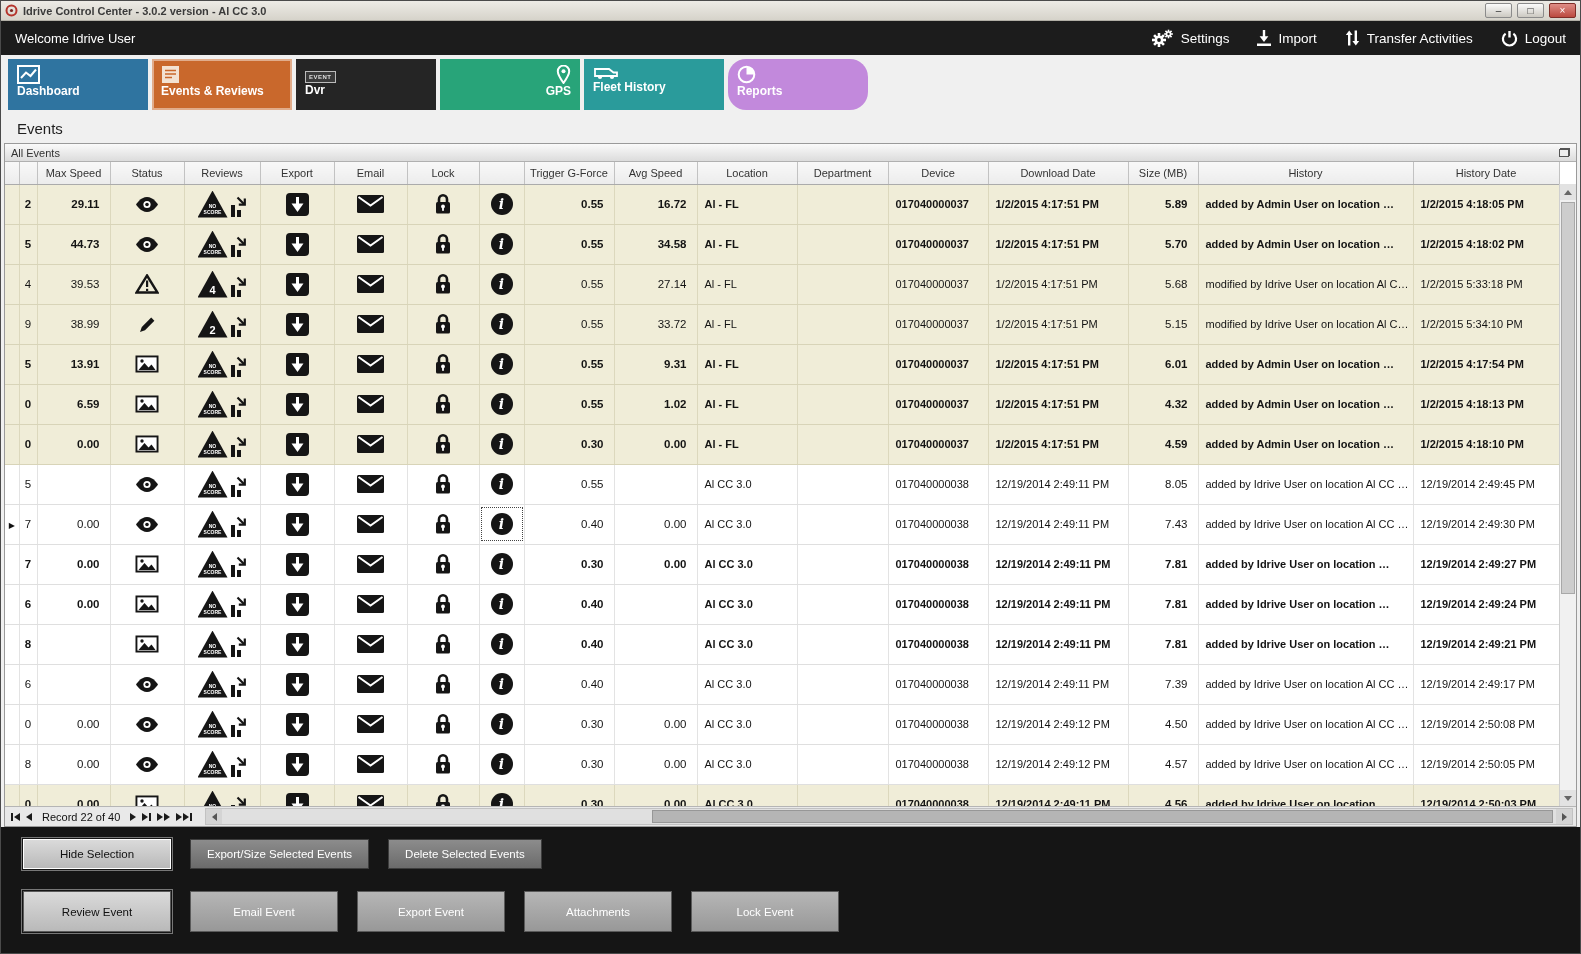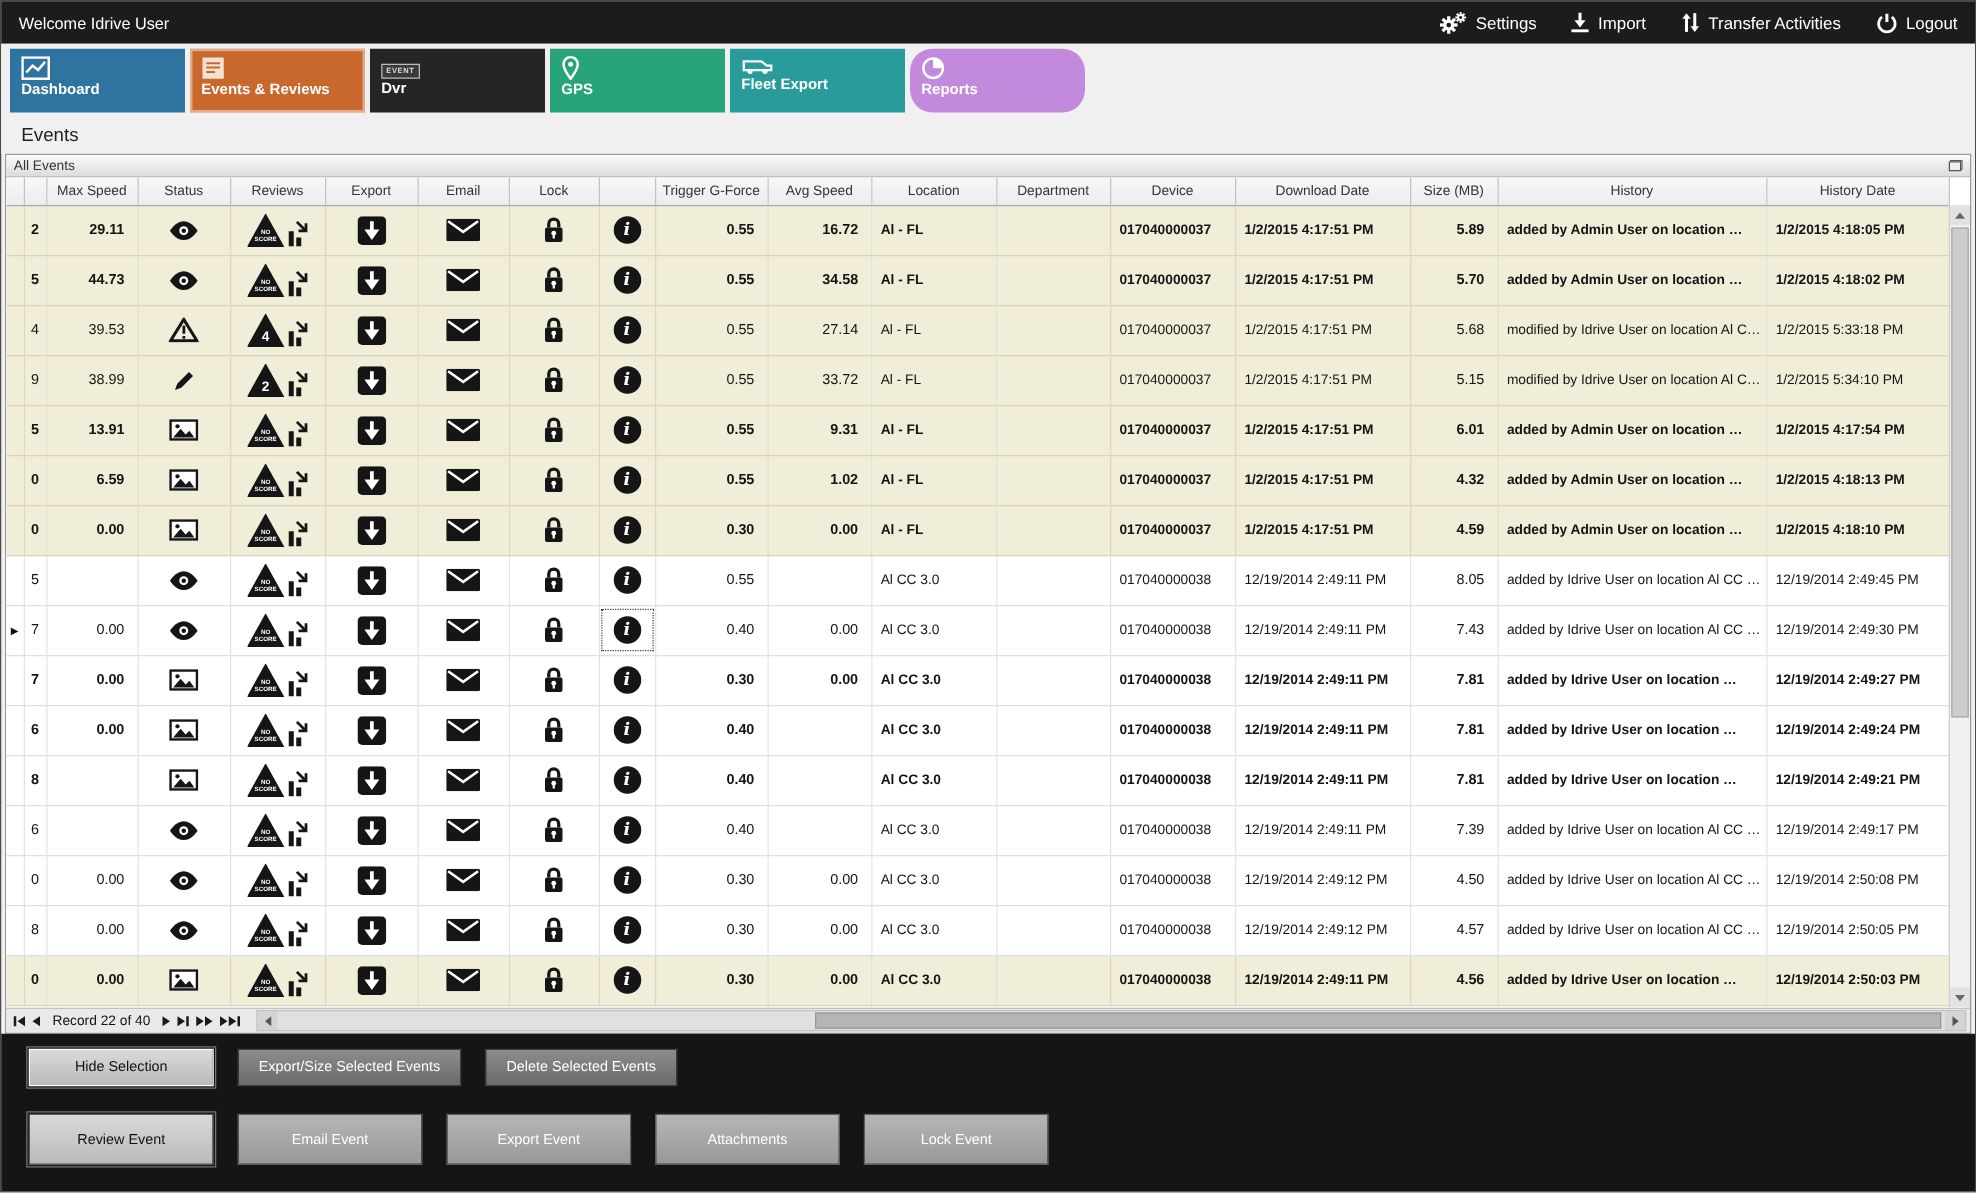--- a/index.html
+++ b/index.html
@@ -88,20 +88,32 @@
   .btn-row + .btn-row{margin-top:22px;}
   .action-btn{height:30px;min-width:148px;padding:0 16px;font-size:11.5px;color:#fff;background:linear-gradient(#8c8c8c,#6b6b6b);border:1px solid #3d3d3d;cursor:pointer;font-family:"Liberation Sans",sans-serif;}
   .btn-row.second .action-btn{height:41px;background:linear-gradient(#b6b6b6,#989898);border-color:#5a5a5a;}
   .action-btn.focused{background:linear-gradient(#dadada,#b9b9b9)!important;color:#111;border:1px solid #fff;outline:1px solid #777;outline-offset:1px;}
 </style>
 </head>
 <body>
 
 <div class="window">
 
+  <div class="titlebar">
+    <span style="display:inline-flex;">
+        <svg width="13" height="13" viewBox="0 0 13 13">
+          <circle cx="6.5" cy="6.5" r="5" fill="none" stroke="#b5342c" stroke-width="2"></circle>
+          <circle cx="6.5" cy="6.5" r="1.6" fill="#7c2420"></circle>
+        </svg>
+      </span>
+    <span class="title-text">Idrive Control Center - 3.0.2 version - Al CC 3.0</span>
+    <span class="win-btn">–</span>
+    <span class="win-btn">□</span>
+    <span class="win-btn close">×</span>
+  </div>
 
   <div class="topbar">
     <span class="welcome">Welcome Idrive User</span>
     <div class="top-actions">
       <span class="top-action">
         <span style="display:inline-flex;">
             <svg width="24" height="19" viewBox="0 0 24 19" fill="#fff">
               <g transform="translate(9,11)">
                 <rect x="-1.3" y="-7" width="2.6" height="14"></rect>
                 <rect x="-1.3" y="-7" width="2.6" height="14" transform="rotate(45)"></rect>
@@ -171,38 +183,38 @@
             <rect x="1" y="1" width="17" height="17" fill="#f3e2d2"></rect>
             <path d="M4 5.5 h11 M4 9 h11 M4 12.5 h7" stroke="#c9682c" stroke-width="1.6"></path>
           </svg>
         </span>
       <span class="tab-label">Events &amp; Reviews</span>
     </div>
     <div class="tab" style="background: rgb(37, 37, 37);">
       <span><span class="dvr-badge">EVENT</span></span>
       <span class="tab-label">Dvr</span>
     </div>
-    <div class="tab" style="background: rgb(40, 164, 121);">
+    <div class="tab" style="background: rgb(40, 164, 121); align-items: flex-end;">
       <span style="display:inline-flex;">
           <svg width="15" height="19" viewBox="0 0 15 19">
             <path d="M7.5 18 C7.5 18 1.8 10 1.8 6.3 A5.7 5.7 0 0 1 13.2 6.3 C13.2 10 7.5 18 7.5 18 Z" fill="none" stroke="#fff" stroke-width="2"></path>
             <circle cx="7.5" cy="6.3" r="2" fill="#fff"></circle>
           </svg>
         </span>
       <span class="tab-label">GPS</span>
     </div>
     <div class="tab" style="background: rgb(42, 155, 155);">
       <span style="display:inline-flex;">
           <svg width="26" height="15" viewBox="0 0 26 15">
             <path d="M2 11 V4 h14 l4.5 3.5 H24 v3.5 z" fill="none" stroke="#fff" stroke-width="1.8"></path>
             <circle cx="7" cy="12" r="2.1" fill="#fff"></circle>
             <circle cx="19" cy="12" r="2.1" fill="#fff"></circle>
           </svg>
         </span>
-      <span class="tab-label">Fleet Export</span>
+      <span class="tab-label">Fleet History</span>
     </div>
     <div class="tab" style="background: rgb(194, 137, 220); border-radius: 18px;">
       <span style="display:inline-flex;">
           <svg width="19" height="19" viewBox="0 0 19 19">
             <circle cx="9.5" cy="9.5" r="7.8" fill="none" stroke="#fff" stroke-width="2"></circle>
             <path d="M9.5 9.5 L9.5 1.7 A7.8 7.8 0 0 1 17.3 9.5 Z" fill="#fff"></path>
           </svg>
         </span>
       <span class="tab-label">Reports</span>
     </div>

